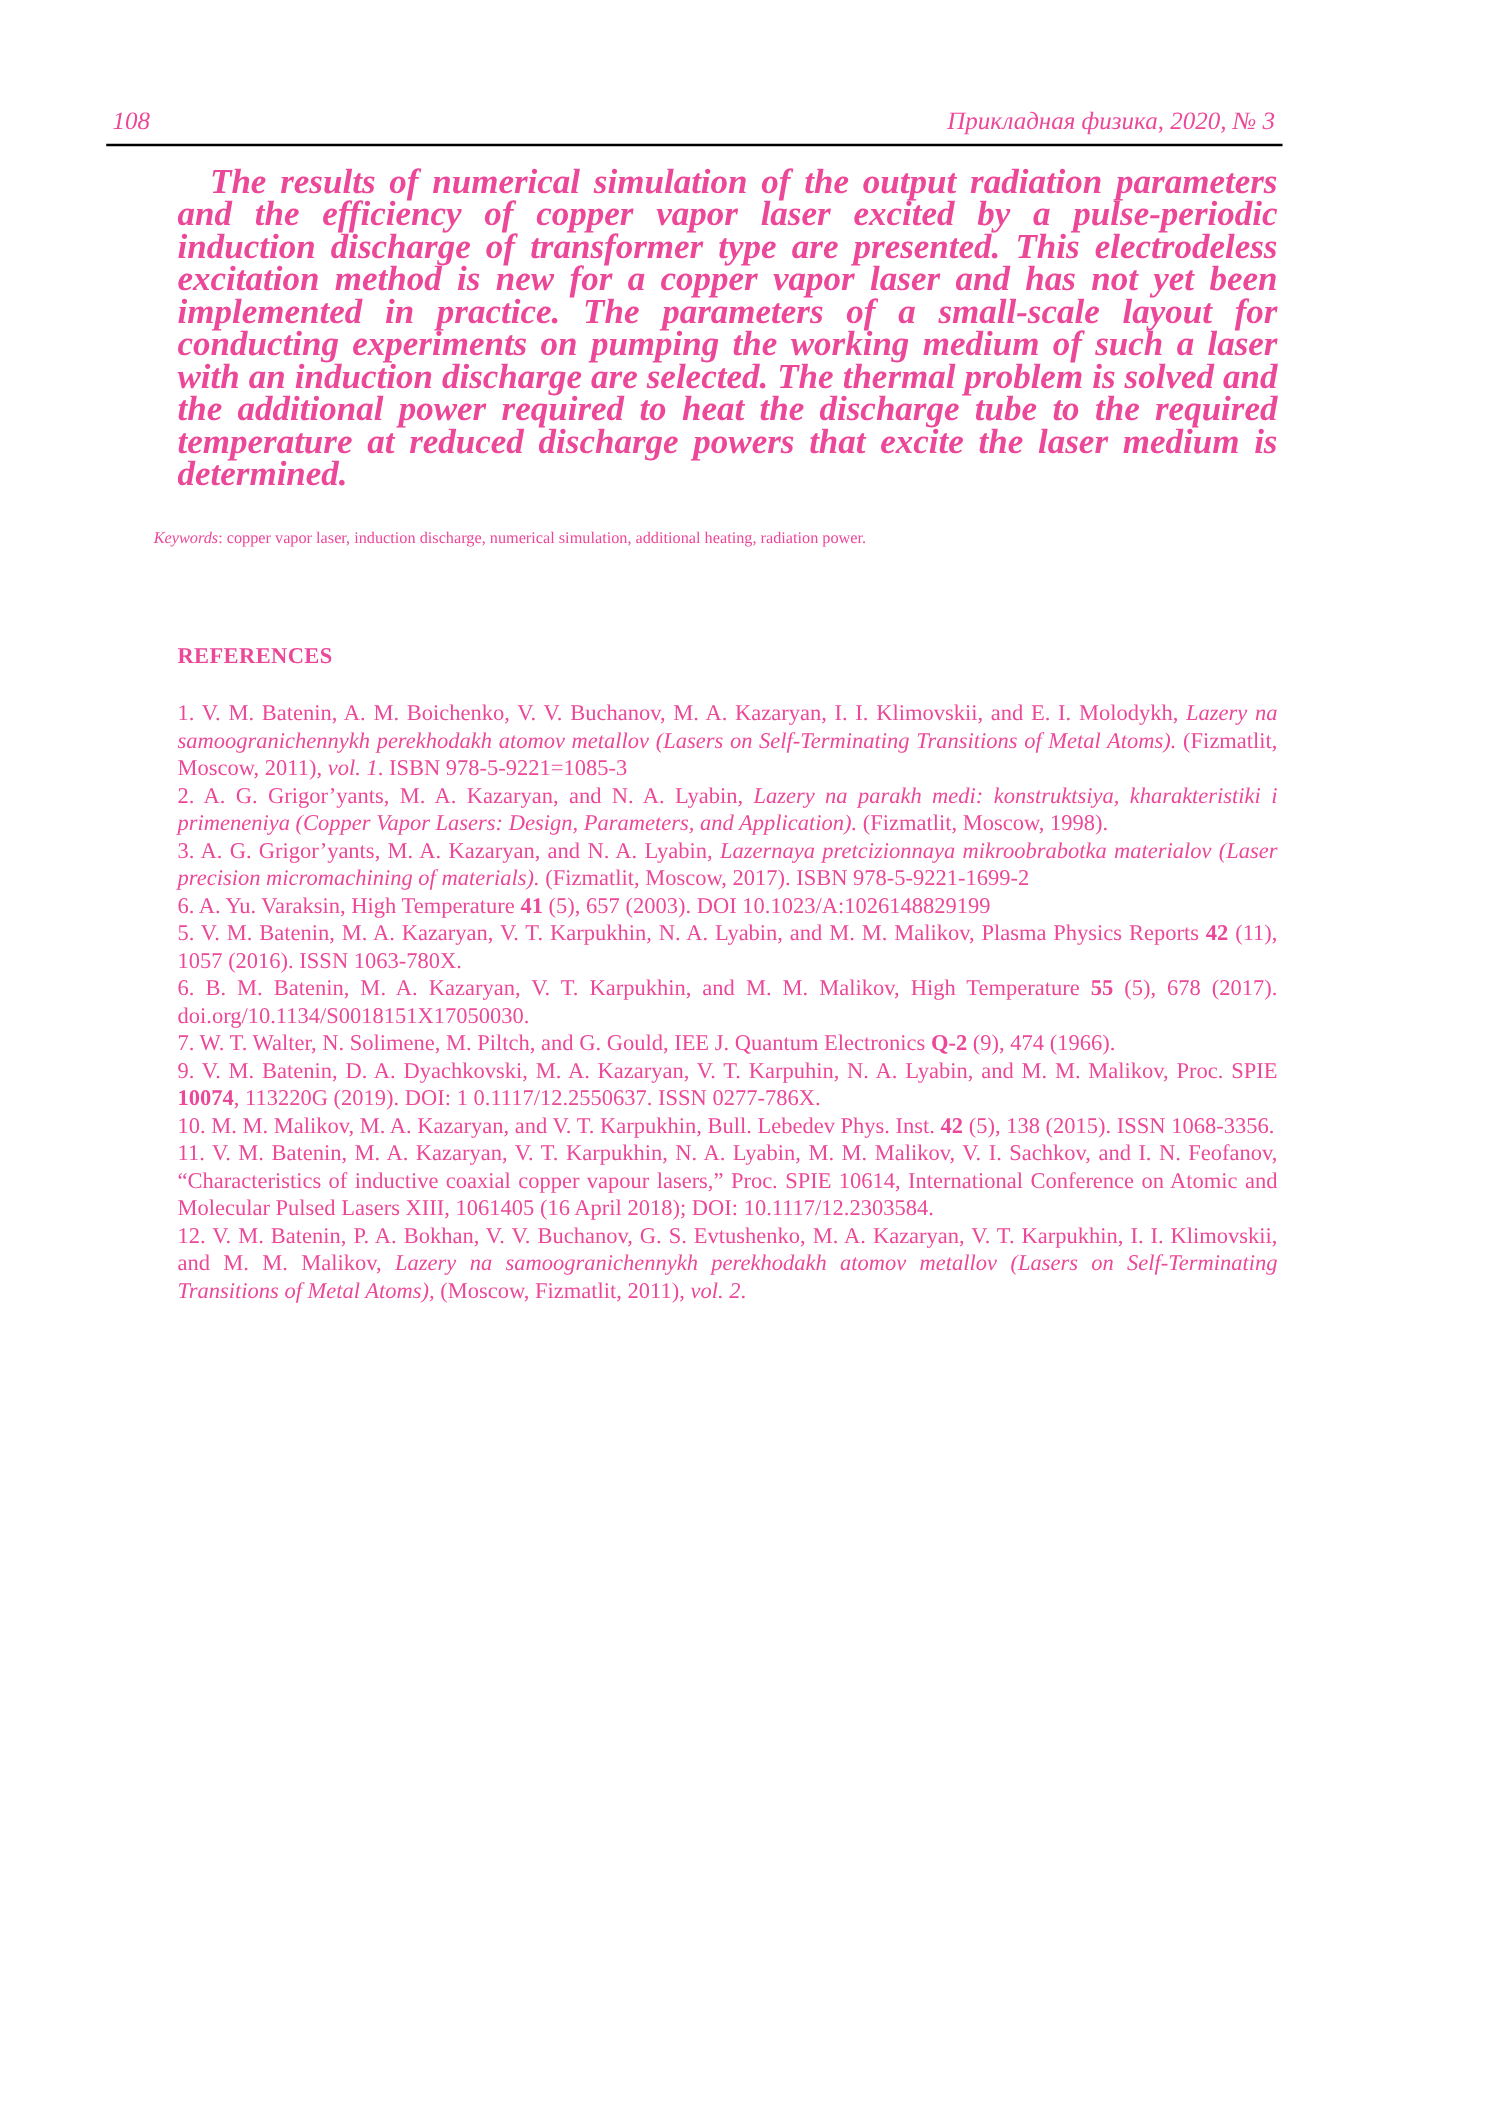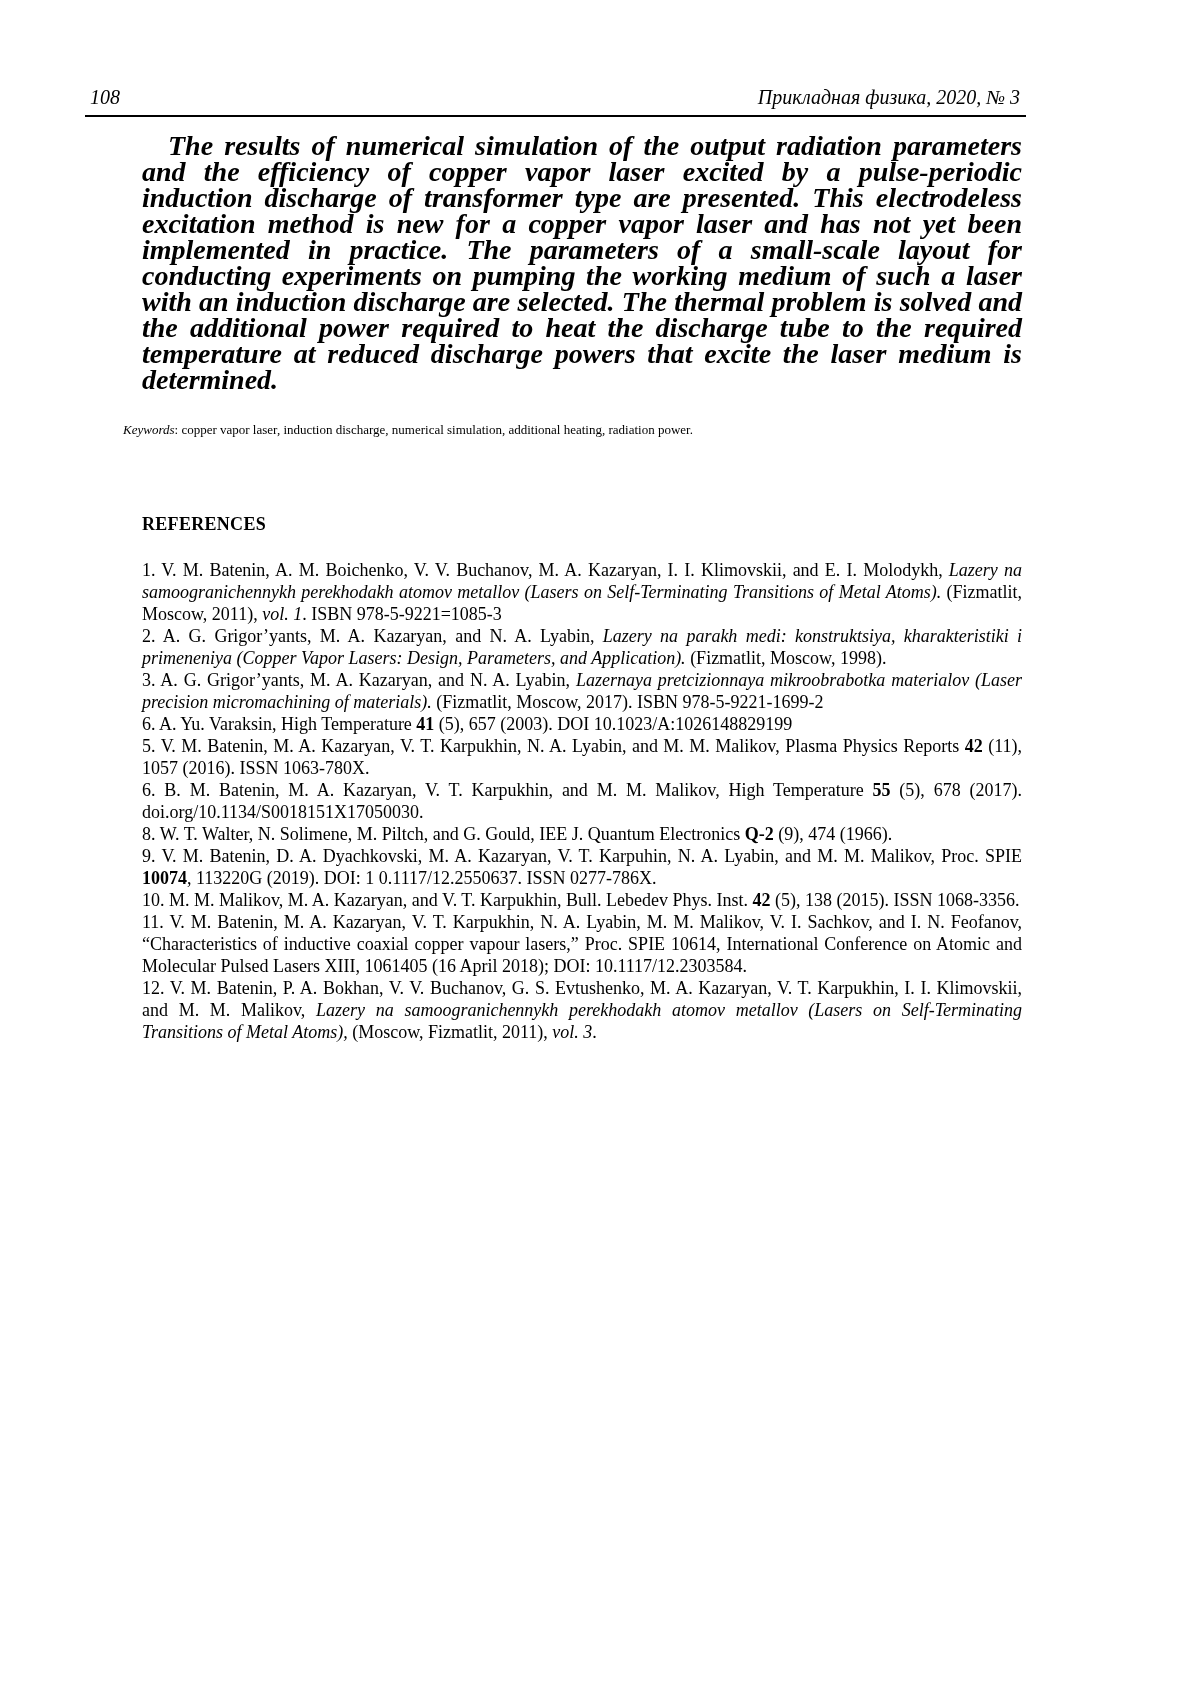--- a/index.html
+++ b/index.html
@@ -1,21 +1,21 @@
 <!DOCTYPE html>
 <html><head>
 <meta charset="utf-8">
 <style>
   html, body { margin: 0; padding: 0; }
   body { background: #ffffff; }
   .page {
     width: 1200px;
     height: 1698px;
     background: #ffffff;
-    color: #000000;
+    color: #ec4899;
     font-family: "Liberation Serif", "DejaVu Serif", serif;
     overflow: hidden;
     position: relative;
   }
   .header {
     display: flex;
     justify-content: space-between;
     align-items: baseline;
     padding: 86px 180px 0 90px;
     font-style: italic;
@@ -80,20 +80,20 @@
 
   <h2 class="ref-heading">REFERENCES</h2>
 
   <div class="references">
       <p class="ref"><span>1. V. M. Batenin, A. M. Boichenko, V. V. Buchanov, M. A. Kazaryan, I. I. Klimovskii, and E. I. Molodykh, </span><span class="i">Lazery na samoogranichennykh perekhodakh atomov metallov (Lasers on Self-Terminating Transitions of Metal Atoms).</span><span> (Fizmatlit, Moscow, 2011), </span><span class="i">vol. 1</span><span>. ISBN 978-5-9221=1085-3</span></p>
       <p class="ref"><span>2. A. G. Grigor’yants, M. A. Kazaryan, and N. A. Lyabin, </span><span class="i">Lazery na parakh medi: konstruktsiya, kharakteristiki i primeneniya (Copper Vapor Lasers: Design, Parameters, and Application).</span><span> (Fizmatlit, Moscow, 1998).</span></p>
       <p class="ref"><span>3. A. G. Grigor’yants, M. A. Kazaryan, and N. A. Lyabin, </span><span class="i">Lazernaya pretcizionnaya mikroobrabotka materialov (Laser precision micromachining of materials).</span><span> (Fizmatlit, Moscow, 2017). ISBN 978-5-9221-1699-2</span></p>
       <p class="ref"><span>6. A. Yu. Varaksin, High Temperature </span><span class="b">41</span><span> (5), 657 (2003). DOI 10.1023/A:1026148829199</span></p>
       <p class="ref"><span>5. V. M. Batenin, M. A. Kazaryan, V. T. Karpukhin, N. A. Lyabin, and M. M. Malikov, Plasma Physics Reports </span><span class="b">42</span><span> (11), 1057 (2016). ISSN 1063-780X.</span></p>
       <p class="ref"><span>6. B. M. Batenin, M. A. Kazaryan, V. T. Karpukhin, and M. M. Malikov, High Temperature </span><span class="b">55</span><span> (5), 678 (2017). doi.org/10.1134/S0018151X17050030.</span></p>
-      <p class="ref"><span>8. W. T. Walter, N. Solimene, M. Piltch, and G. Gould, IEE J. Quantum Electronics </span><span class="b">Q-2</span><span> (9), 474 (1966).</span></p>
+      <p class="ref"><span>7. W. T. Walter, N. Solimene, M. Piltch, and G. Gould, IEE J. Quantum Electronics </span><span class="b">Q-2</span><span> (9), 474 (1966).</span></p>
       <p class="ref"><span>9. V. M. Batenin, D. A. Dyachkovski, M. A. Kazaryan, V. T. Karpuhin, N. A. Lyabin, and M. M. Malikov, Proc. SPIE </span><span class="b">10074</span><span>, 113220G (2019). DOI: 1 0.1117/12.2550637. ISSN 0277-786X.</span></p>
       <p class="ref"><span>10. M. M. Malikov, M. A. Kazaryan, and V. T. Karpukhin, Bull. Lebedev Phys. Inst. </span><span class="b">42</span><span> (5), 138 (2015). ISSN 1068-3356.</span></p>
       <p class="ref"><span>11. V. M. Batenin, M. A. Kazaryan, V. T. Karpukhin, N. A. Lyabin, M. M. Malikov, V. I. Sachkov, and I. N. Feofanov, “Characteristics of inductive coaxial copper vapour lasers,” Proc. SPIE 10614, International Conference on Atomic and Molecular Pulsed Lasers XIII, 1061405 (16 April 2018); DOI: 10.1117/12.2303584.</span></p>
-      <p class="ref"><span>12. V. M. Batenin, P. A. Bokhan, V. V. Buchanov, G. S. Evtushenko, M. A. Kazaryan, V. T. Karpukhin, I. I. Klimovskii, and M. M. Malikov, </span><span class="i">Lazery na samoogranichennykh perekhodakh atomov metallov (Lasers on Self-Terminating Transitions of Metal Atoms),</span><span> (Moscow, Fizmatlit, 2011), </span><span class="i">vol. 3</span><span>.</span></p>
+      <p class="ref"><span>12. V. M. Batenin, P. A. Bokhan, V. V. Buchanov, G. S. Evtushenko, M. A. Kazaryan, V. T. Karpukhin, I. I. Klimovskii, and M. M. Malikov, </span><span class="i">Lazery na samoogranichennykh perekhodakh atomov metallov (Lasers on Self-Terminating Transitions of Metal Atoms),</span><span> (Moscow, Fizmatlit, 2011), </span><span class="i">vol. 2</span><span>.</span></p>
     </div>
 
 </div>
 
 </body></html>

